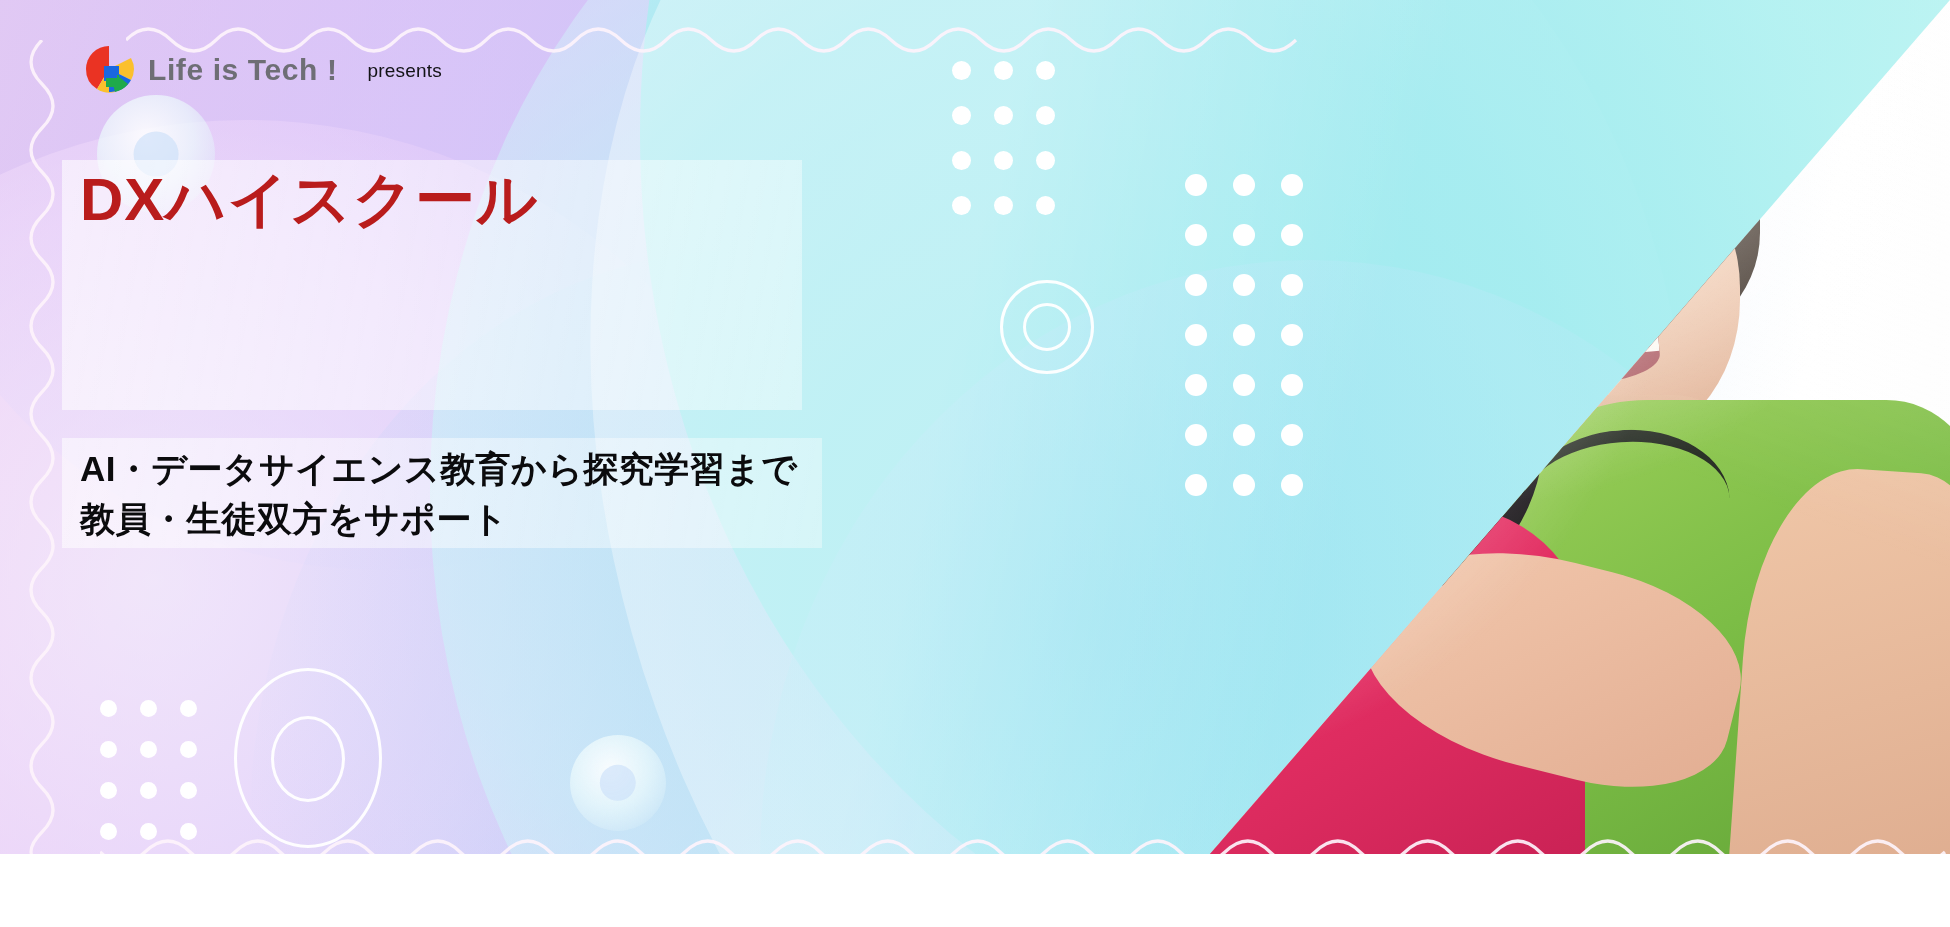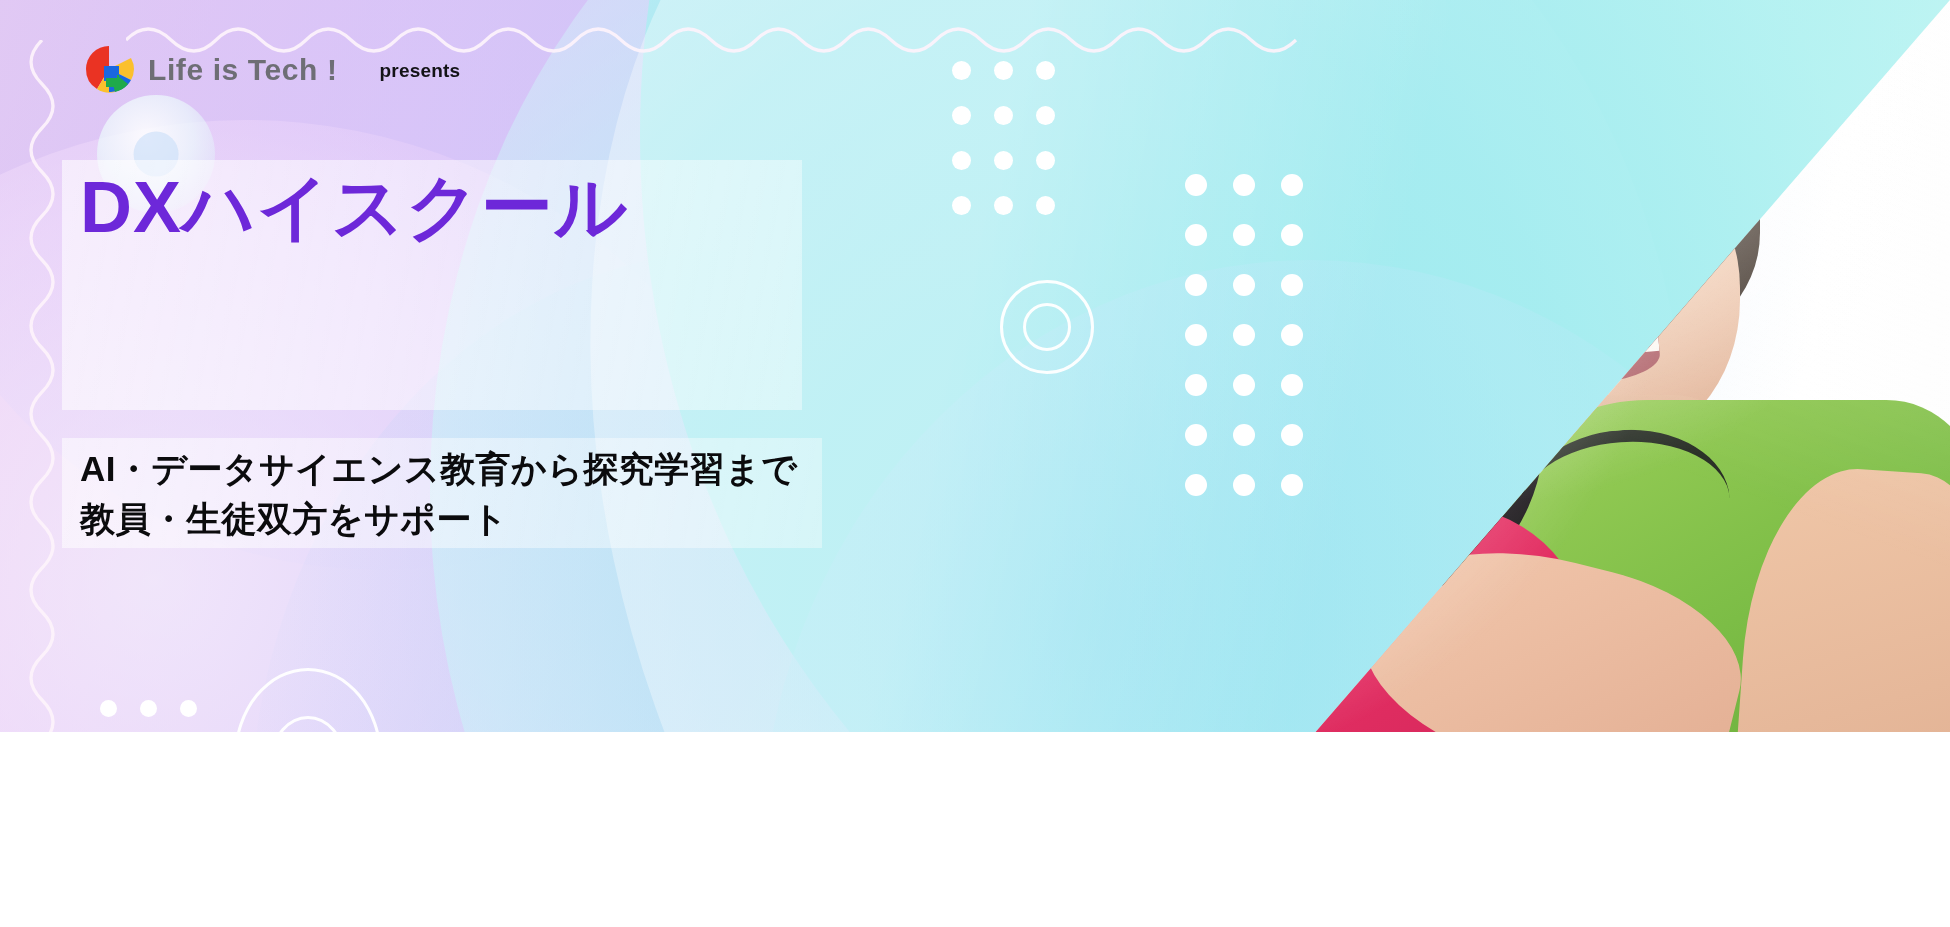--- a/index.html
+++ b/index.html
@@ -1,19 +1,19 @@
 <!DOCTYPE html>
 <html><head>
 <meta charset="utf-8">
 <style>
   * { margin:0; padding:0; box-sizing:border-box; }
   html,body { width:1950px; height:927px; overflow:hidden; background:#fff;
               font-family:"Liberation Sans","DejaVu Sans",sans-serif; }
 
-  #banner { position:relative; width:1950px; height:732px; overflow:hidden; }
+  #banner { position:relative; width:1950px; height:854px; overflow:hidden; }
 
   
   .bg-base{
     position:absolute; inset:0;
     background:
       linear-gradient(110deg,
         #e9cdf2 0%, #e4c8f4 10%, #dcc6f6 20%, #d2c6f7 30%,
         #c9cdf6 40%, #bdd8f3 50%, #aee4ee 62%, #a5ece9 72%,
         #a8f0ea 82%, #b5f3ee 92%, #c6f6f2 100%);
   }
@@ -290,32 +290,32 @@
   
   .logo-row{
     position:absolute; left:84px; top:44px; display:flex; align-items:center; gap:14px;
   }
   .logo-mark{ width:50px; height:52px; display:block; }
   .logo-word{
     font-size:30px; font-weight:700; color:#6e6e75; letter-spacing:.6px;
     white-space:nowrap; line-height:1;
   }
   .logo-presents{
-    font-size:19px; font-weight:700; color:#131316; letter-spacing:.2px;
-    margin-left:28px; line-height:1;
+    font-size:19px; font-weight:400; color:#131316; letter-spacing:.2px;
+    margin-left:16px; line-height:1;
   }
 
   
   .headline-plate{
     position:absolute; left:62px; top:160px; width:740px; height:250px;
     background:linear-gradient(100deg, rgba(255,255,255,.58), rgba(255,255,255,.40));
   }
   .headline{
     position:absolute; left:80px; top:165px; width:760px;
-    font-size:72px; font-weight:900; color:#6d28d9; line-height:1.18;
+    font-size:60px; font-weight:900; color:#b91c1c; line-height:1.18;
     letter-spacing:1px;
   }
   .headline div{ white-space:nowrap; }
 
   .sub-plate{
     position:absolute; left:62px; top:438px; width:760px; height:110px;
     background:linear-gradient(100deg, rgba(255,255,255,.55), rgba(255,255,255,.36));
   }
   .subhead{
     position:absolute; left:80px; top:444px; width:780px;

